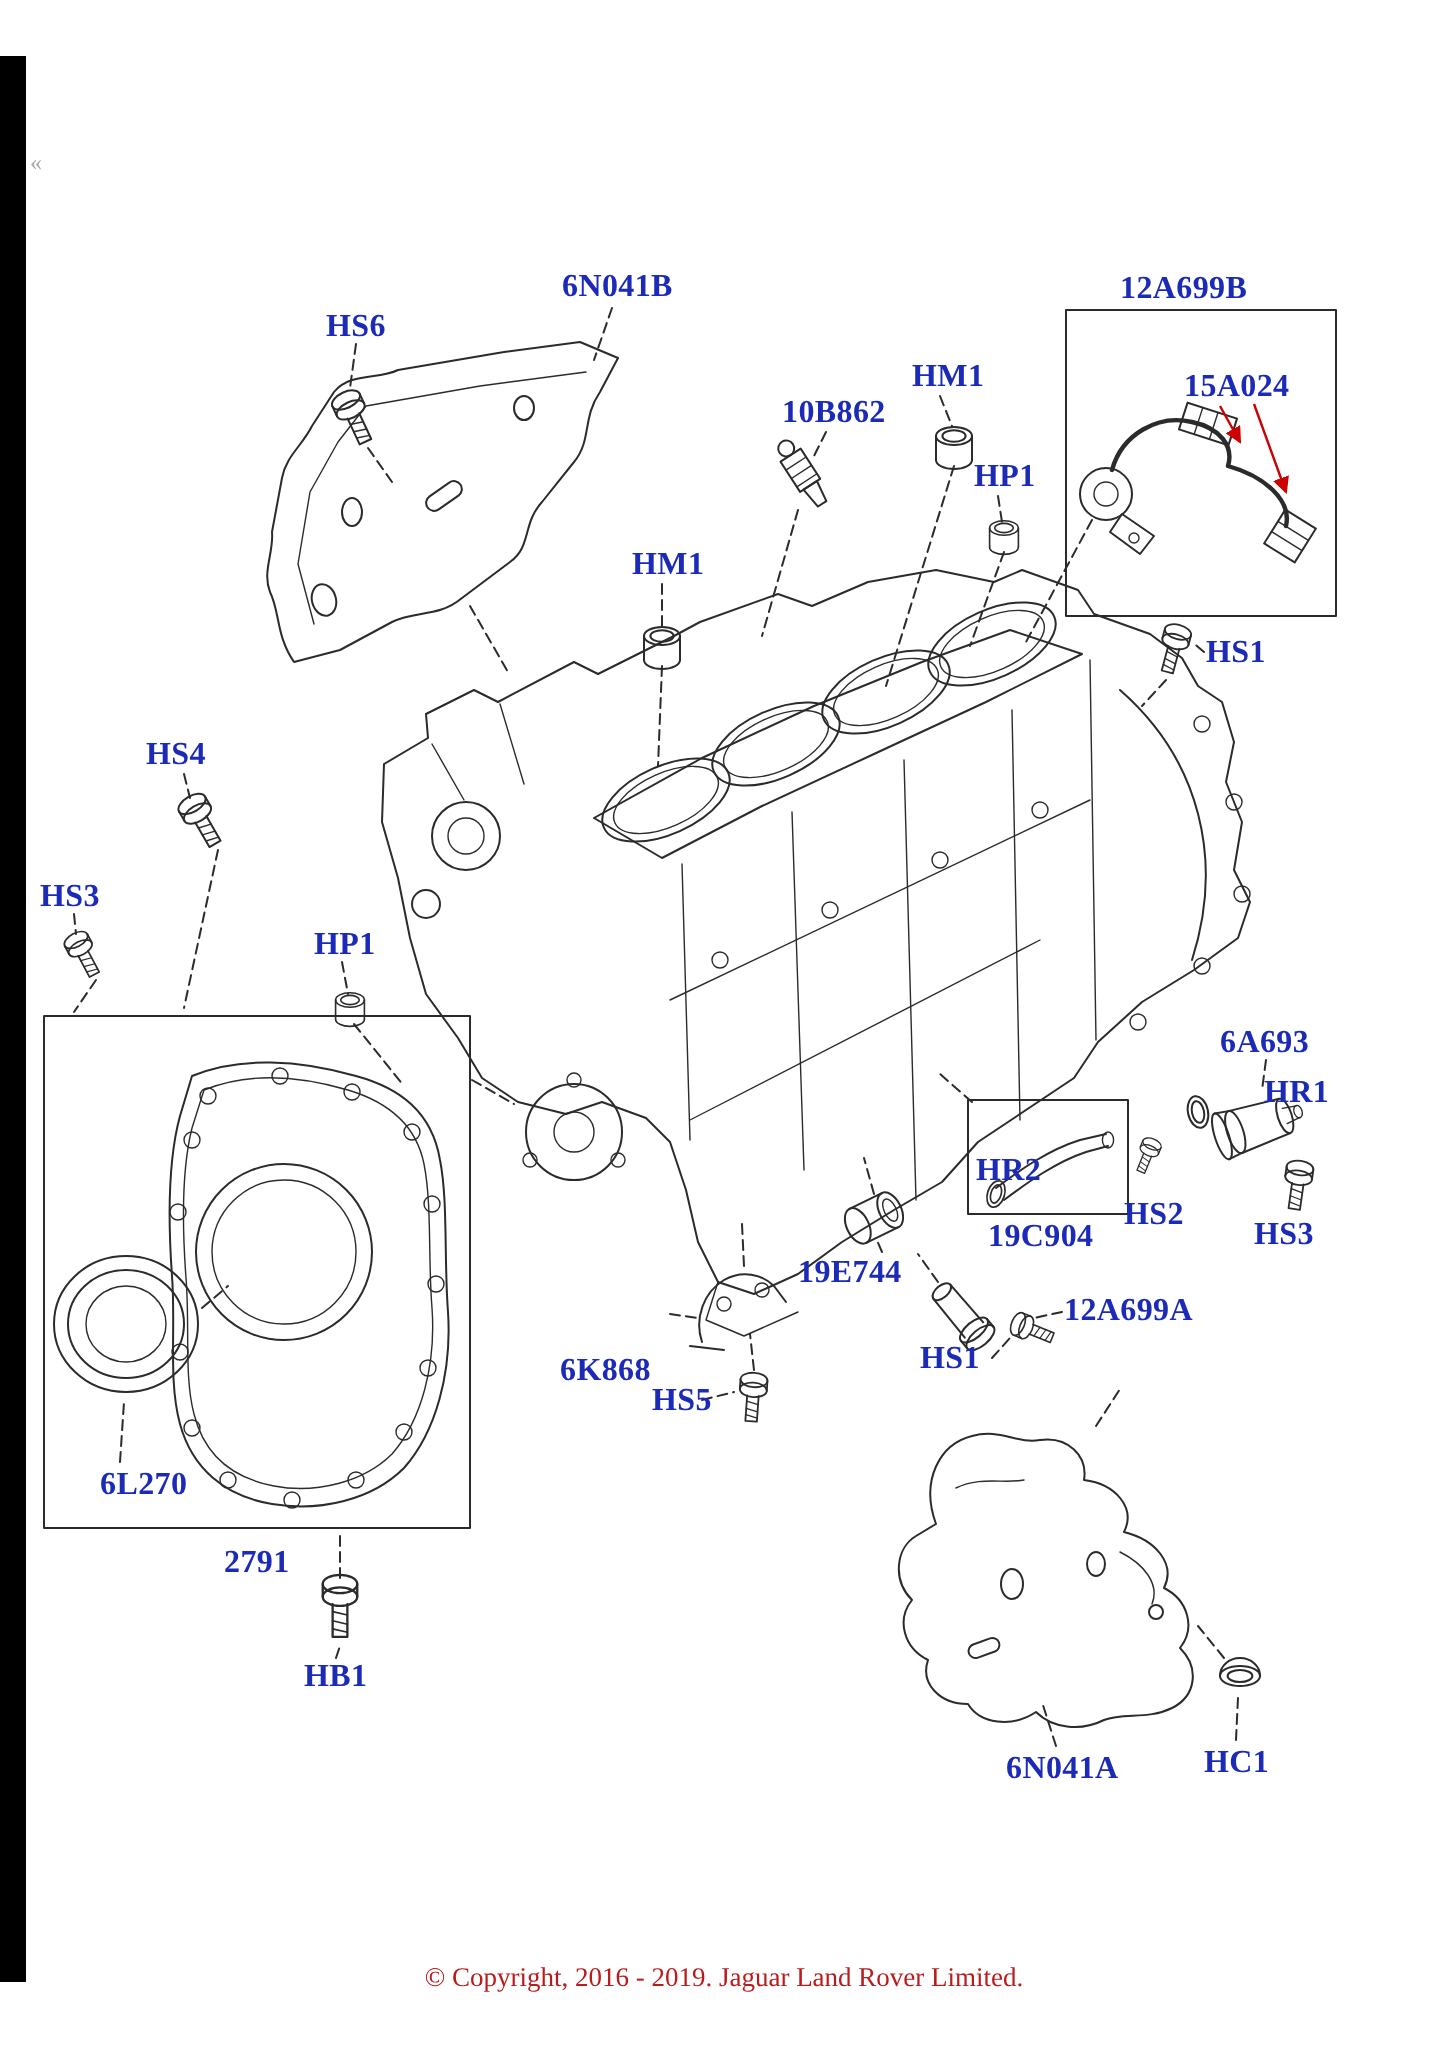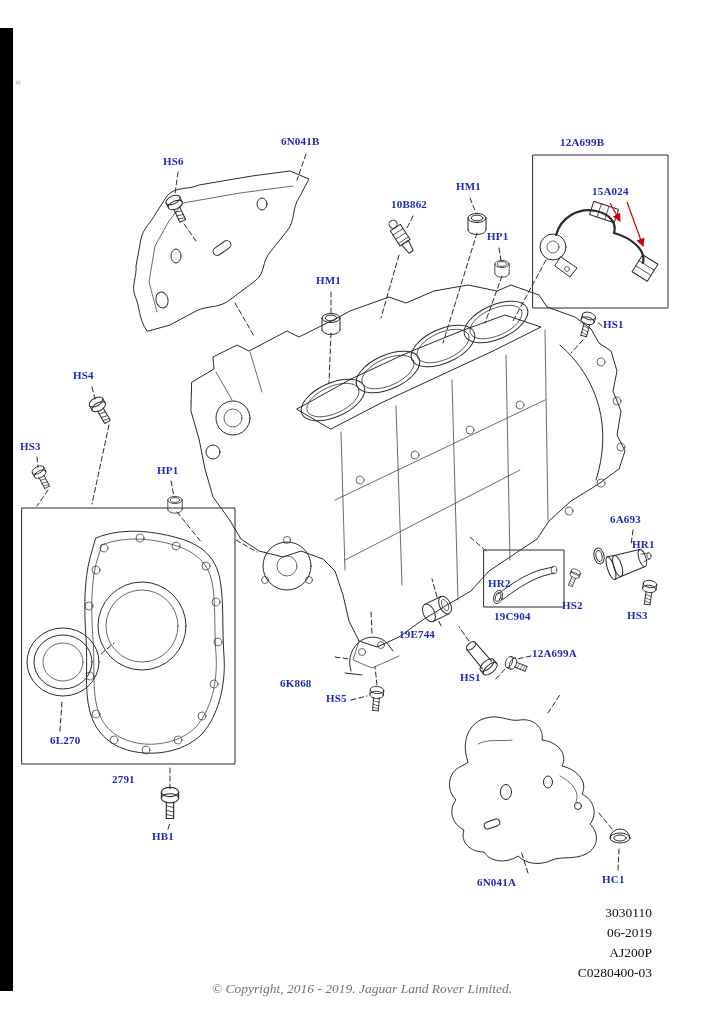--- a/index.html
+++ b/index.html
@@ -7,26 +7,26 @@
   .page{position:relative;width:724px;height:1024px;background:#fff;overflow:hidden;
         font-family:"Liberation Serif",serif;}
   .left-bar{position:absolute;left:0;top:28px;width:13px;height:963px;background:#000;}
   .corner-mark{position:absolute;left:15px;top:74px;font-size:12px;color:#a8a8a8;}
   svg.art{position:absolute;left:0;top:0;}
   .ln{fill:none;stroke:var(--line-color,#2b2b2b);stroke-width:1;stroke-linecap:round;stroke-linejoin:round;}
   .lt{stroke-width:0.7;}
   .dash{stroke-dasharray:5 3;}
   .cable{stroke-width:2.2;}
   .redl{fill:none;stroke:var(--arrow-red,#cc0000);stroke-width:1.2;}
-  .lbl{position:absolute;color:var(--label-blue,#1b2bb8);font-weight:bold;font-size:11px;
+  .lbl{position:absolute;color:var(--label-blue,#1b2bb8);font-weight:bold;font-size:16px;
        white-space:nowrap;letter-spacing:.2px;cursor:pointer;}
   .info{position:absolute;right:72px;top:903px;text-align:right;font-size:13.5px;
         color:#111;line-height:20px;}
   .copyright{position:absolute;left:0;right:0;top:981px;text-align:center;
-        font-size:13.5px;color:#737373;font-style:italic;}
+        font-size:13.5px;color:#b91c1c;}
 </style>
 </head>
 <body>
 
 <div class="page">
 
   <div class="left-bar"></div>
   <div class="corner-mark">«</div>
 
   <svg class="art" width="724" height="1024" viewBox="0 0 724 1024">
@@ -291,24 +291,18 @@
   <div class="lbl" style="left:562px;top:599px">HS2</div>
   <div class="lbl" style="left:627px;top:609px">HS3</div>
   <div class="lbl" style="left:399px;top:628px">19E744</div>
   <div class="lbl" style="left:280px;top:677px">6K868</div>
   <div class="lbl" style="left:532px;top:647px">12A699A</div>
   <div class="lbl" style="left:460px;top:671px">HS1</div>
   <div class="lbl" style="left:326px;top:692px">HS5</div>
   <div class="lbl" style="left:50px;top:734px">6L270</div>
   <div class="lbl" style="left:112px;top:773px">2791</div>
   <div class="lbl" style="left:152px;top:830px">HB1</div>
-  <div class="lbl" style="left:477px;top:876px">6N041A</div>
+  <div class="lbl" style="left:503px;top:876px">6N041A</div>
   <div class="lbl" style="left:602px;top:873px">HC1</div>
 
-  <div class="info">
-    <div>3030110</div>
-    <div>06-2019</div>
-    <div>AJ200P</div>
-    <div>C0280400-03</div>
-  </div>
 
   <div class="copyright">© Copyright, 2016 - 2019. Jaguar Land Rover Limited.</div>
 </div>
 
 </body></html>

